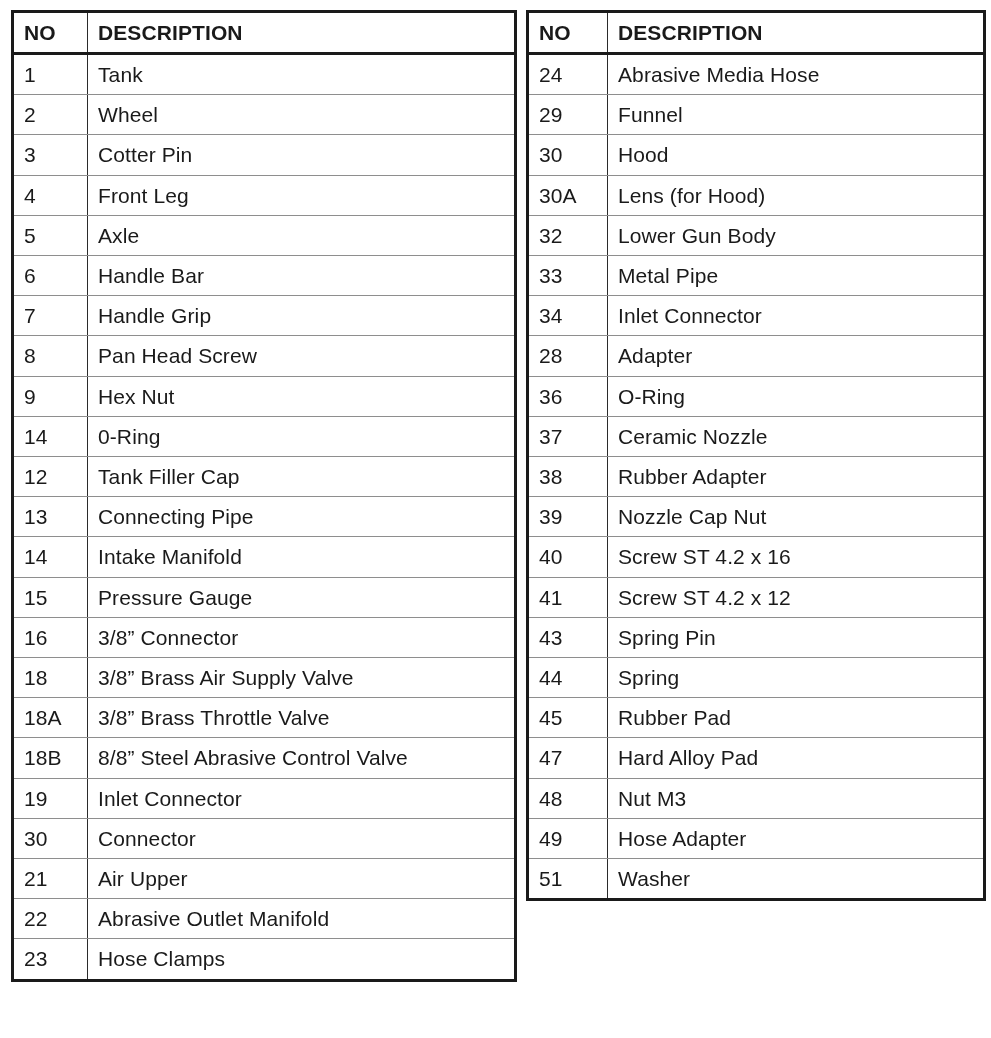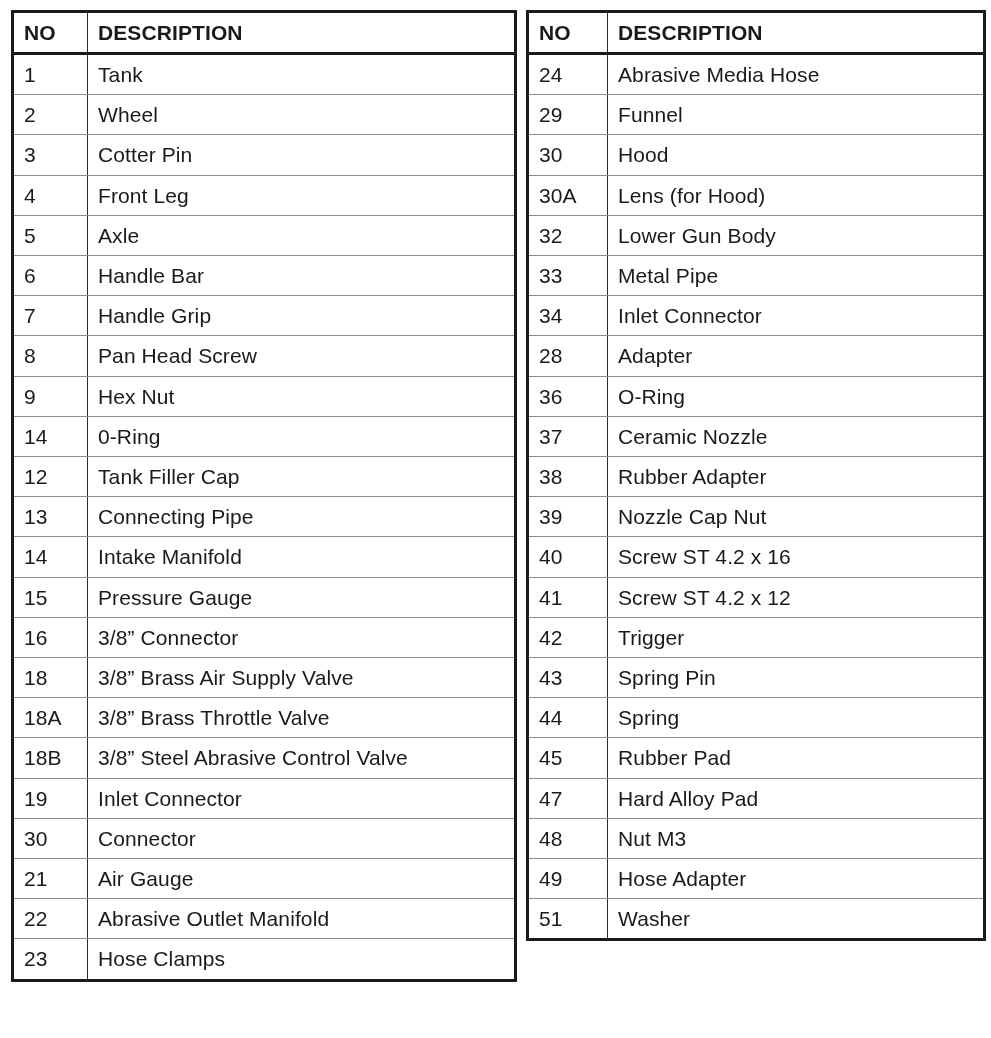--- a/index.html
+++ b/index.html
@@ -172,33 +172,33 @@
           <tr>
             <td class="cell-no">18</td>
             <td class="cell-desc">3/8” Brass Air Supply Valve</td>
           </tr>
           <tr>
             <td class="cell-no">18A</td>
             <td class="cell-desc">3/8” Brass Throttle Valve</td>
           </tr>
           <tr>
             <td class="cell-no">18B</td>
-            <td class="cell-desc">3/8” Steel Abrasive Control Valve</td>
+            <td class="cell-desc">8/8” Steel Abrasive Control Valve</td>
           </tr>
           <tr>
             <td class="cell-no">19</td>
             <td class="cell-desc">Inlet Connector</td>
           </tr>
           <tr>
             <td class="cell-no">30</td>
             <td class="cell-desc">Connector</td>
           </tr>
           <tr>
             <td class="cell-no">21</td>
-            <td class="cell-desc">Air Gauge</td>
+            <td class="cell-desc">Air Upper</td>
           </tr>
           <tr>
             <td class="cell-no">22</td>
             <td class="cell-desc">Abrasive Outlet Manifold</td>
           </tr>
           <tr>
             <td class="cell-no">23</td>
             <td class="cell-desc">Hose Clamps</td>
           </tr>
         </tbody>
@@ -266,24 +266,20 @@
           </tr>
           <tr>
             <td class="cell-no">40</td>
             <td class="cell-desc">Screw ST 4.2 x 16</td>
           </tr>
           <tr>
             <td class="cell-no">41</td>
             <td class="cell-desc">Screw ST 4.2 x 12</td>
           </tr>
           <tr>
-            <td class="cell-no">42</td>
-            <td class="cell-desc">Trigger</td>
-          </tr>
-          <tr>
             <td class="cell-no">43</td>
             <td class="cell-desc">Spring Pin</td>
           </tr>
           <tr>
             <td class="cell-no">44</td>
             <td class="cell-desc">Spring</td>
           </tr>
           <tr>
             <td class="cell-no">45</td>
             <td class="cell-desc">Rubber Pad</td>

